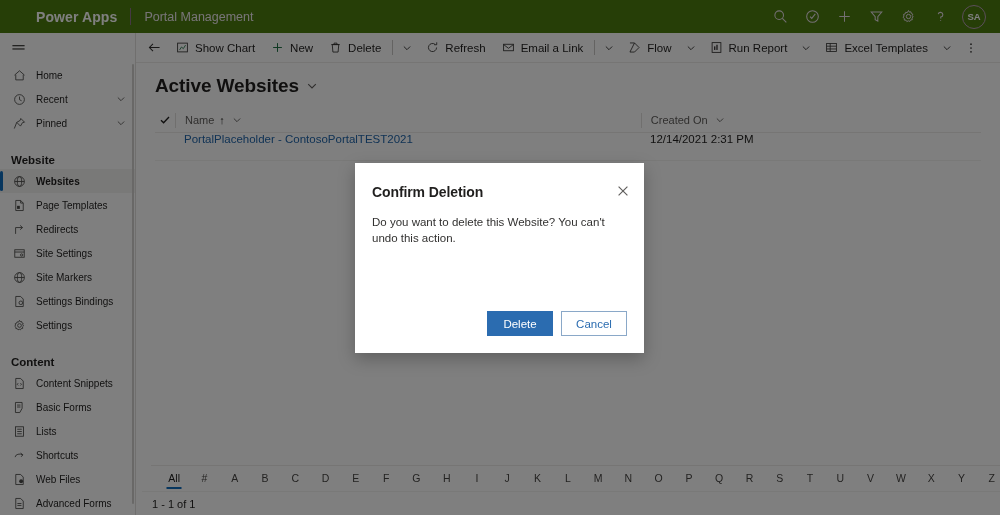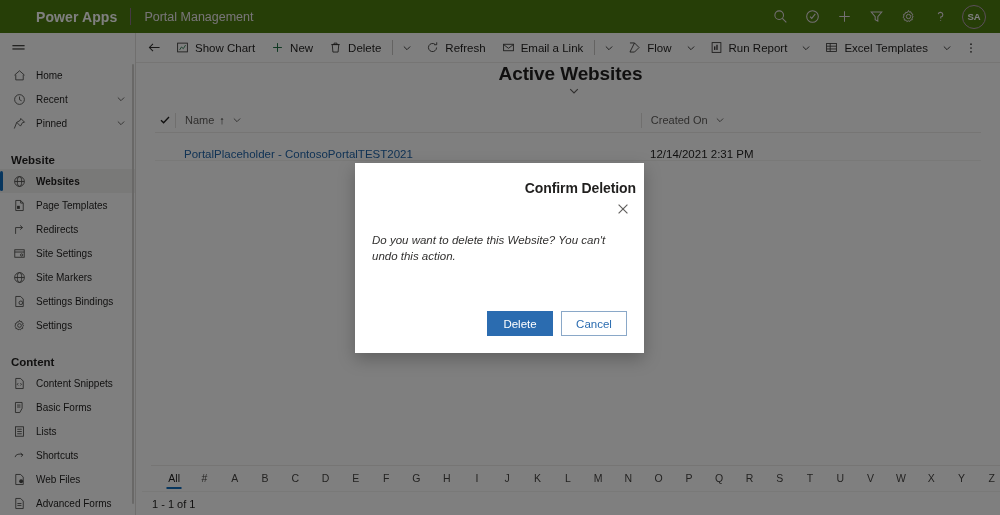--- a/index.html
+++ b/index.html
@@ -136,21 +136,20 @@
   .back-btn {
     width: 28px; height: 30px; display: flex;
     align-items: center; justify-content: center; cursor: pointer;
     color: #323130;
   }
 
   
   .viewhdr {
     height: 45px; display: flex; align-items: center;
     padding: 0 14px 0 19px;
-    flex-direction: column;
   }
   .view-title {
     font-size: 19px; font-weight: 600; color: #201f1e;
     letter-spacing: -.1px;
   }
   .view-title-caret {
     margin-left: 7px; color: #605e5c; display: flex;
     align-items: center; cursor: pointer;
   }
   .viewhdr-right {
@@ -188,21 +187,21 @@
     padding-left: 9px; cursor: pointer; position: relative;
   }
   .gh-col.c-name { width: 466px; }
   .gh-col.c-created { width: 340px; }
   .gh-col .sortarrow { margin-left: 5px; color: #201f1e; }
   .gh-col .colchev { margin-left: 7px; color: #605e5c; display:flex; }
   .gh-sep {
     width: 1px; height: 15px; background: #e1dfdd;
   }
   .grid-row {
-    height: 28px; display: flex; align-items: flex-end;
+    height: 28px; display: flex; align-items: flex-start;
     border-bottom: 1px solid #f3f2f1; margin: 0 19px;
     font-size: 11.5px;
   }
   .gr-check { width: 20px; }
   .gr-cell { padding-left: 9px; }
   .gr-cell.c-name { width: 466px; }
   .gr-cell.c-created { width: 340px; color: #201f1e; }
   .gr-link { color: #2266aa; cursor: pointer; }
 
   
@@ -240,38 +239,36 @@
   }
   .dialog {
     position: absolute; left: 355px; top: 163px;
     width: 289px; height: 190px;
     background: #ffffff;
     box-shadow: 0 6px 16px rgba(0,0,0,.25);
     z-index: 50;
     display: flex; flex-direction: column;
   }
   .dlg-head {
-    display: flex; align-items: flex-end;
+    display: flex; align-items: center;
     padding: 15px 8px 0 17px;
-    flex-direction: column;
   }
   .dlg-title {
     font-size: 14px; font-weight: 600; color: #201f1e;
     flex: 1; padding-top: 2px; letter-spacing: -.1px;
   }
   .dlg-close {
     width: 26px; height: 26px; display: flex;
     align-items: center; justify-content: center;
     color: #605e5c; cursor: pointer; flex: none;
   }
   .dlg-body {
     padding: 10px 22px 0 17px;
     font-size: 11.5px; color: #323130; line-height: 1.42;
     flex: 1;
-    font-style: italic;
   }
   .dlg-foot {
     display: flex; justify-content: flex-end; align-items: center;
     padding: 0 17px 17px 17px; gap: 8px;
   }
   .btn {
     height: 25px; min-width: 66px; font-size: 11.5px;
     display: flex; align-items: center; justify-content: center;
     cursor: pointer; border: 1px solid transparent;
     font-family: "Liberation Sans", sans-serif;

